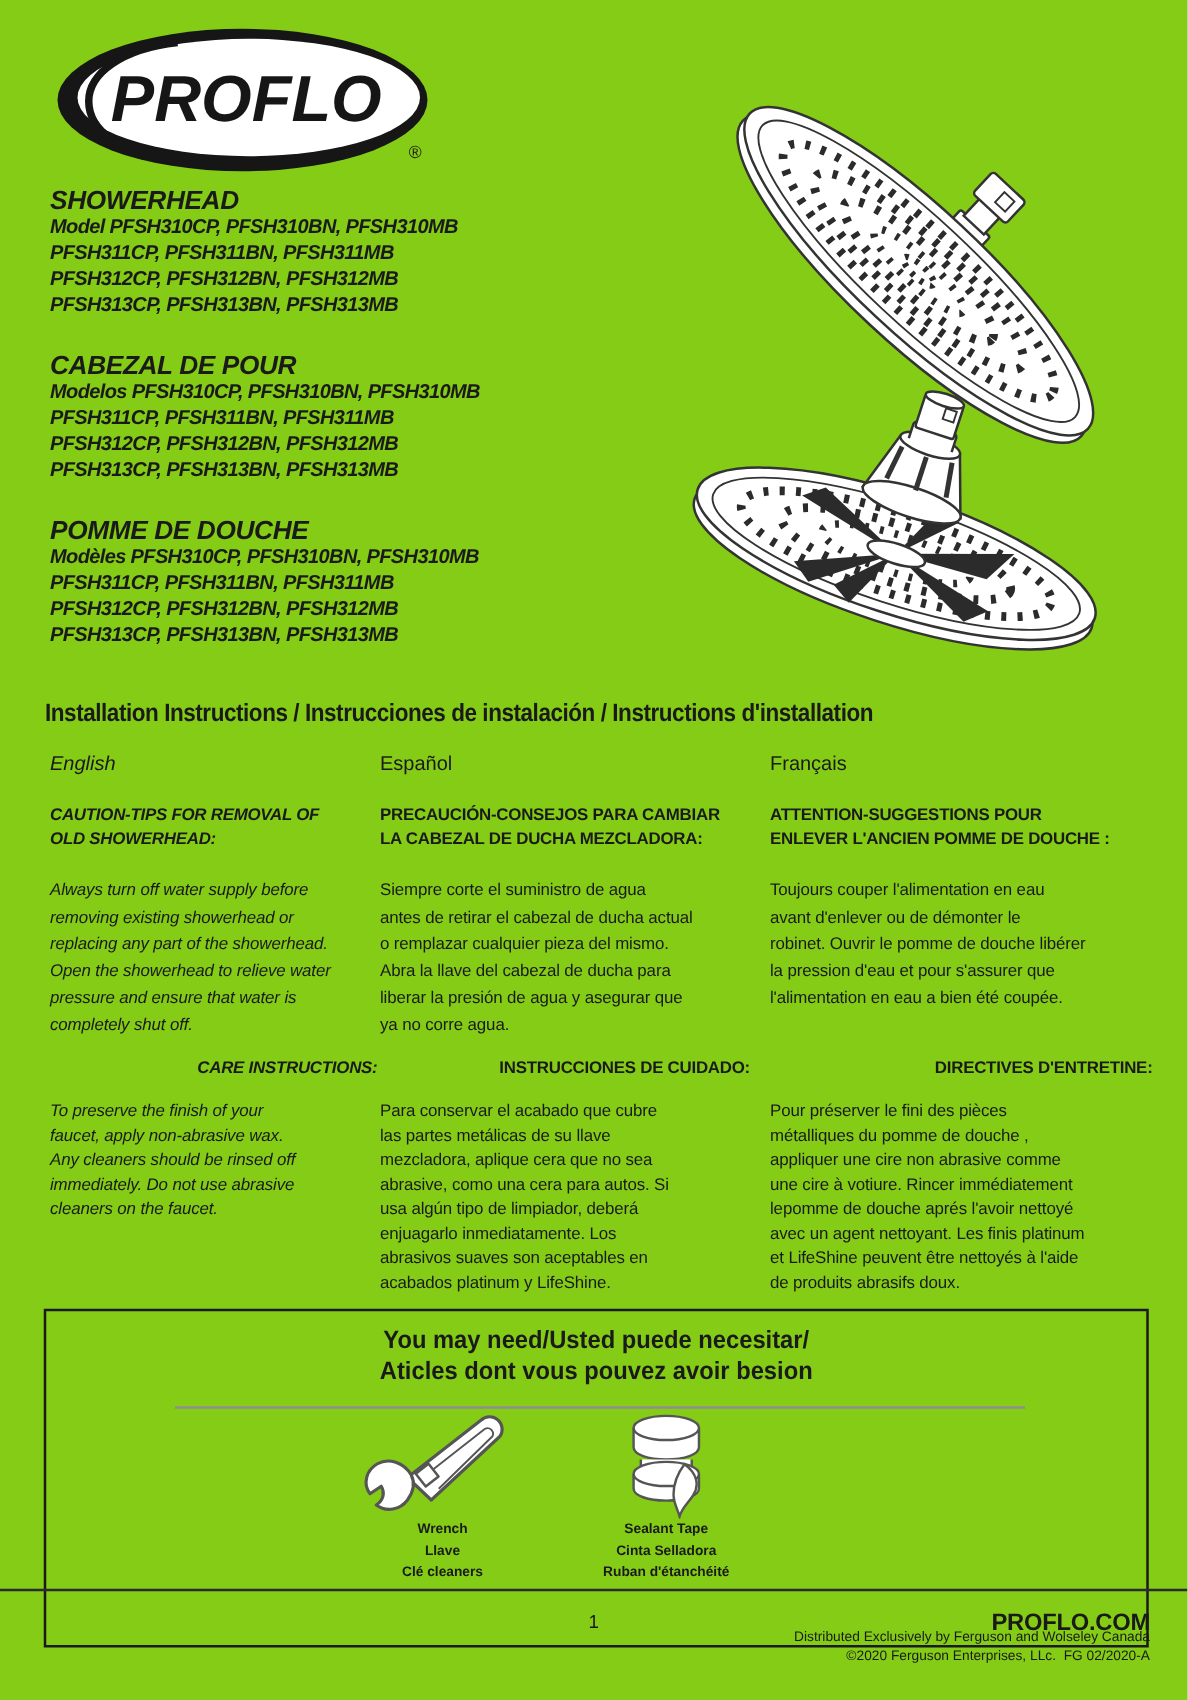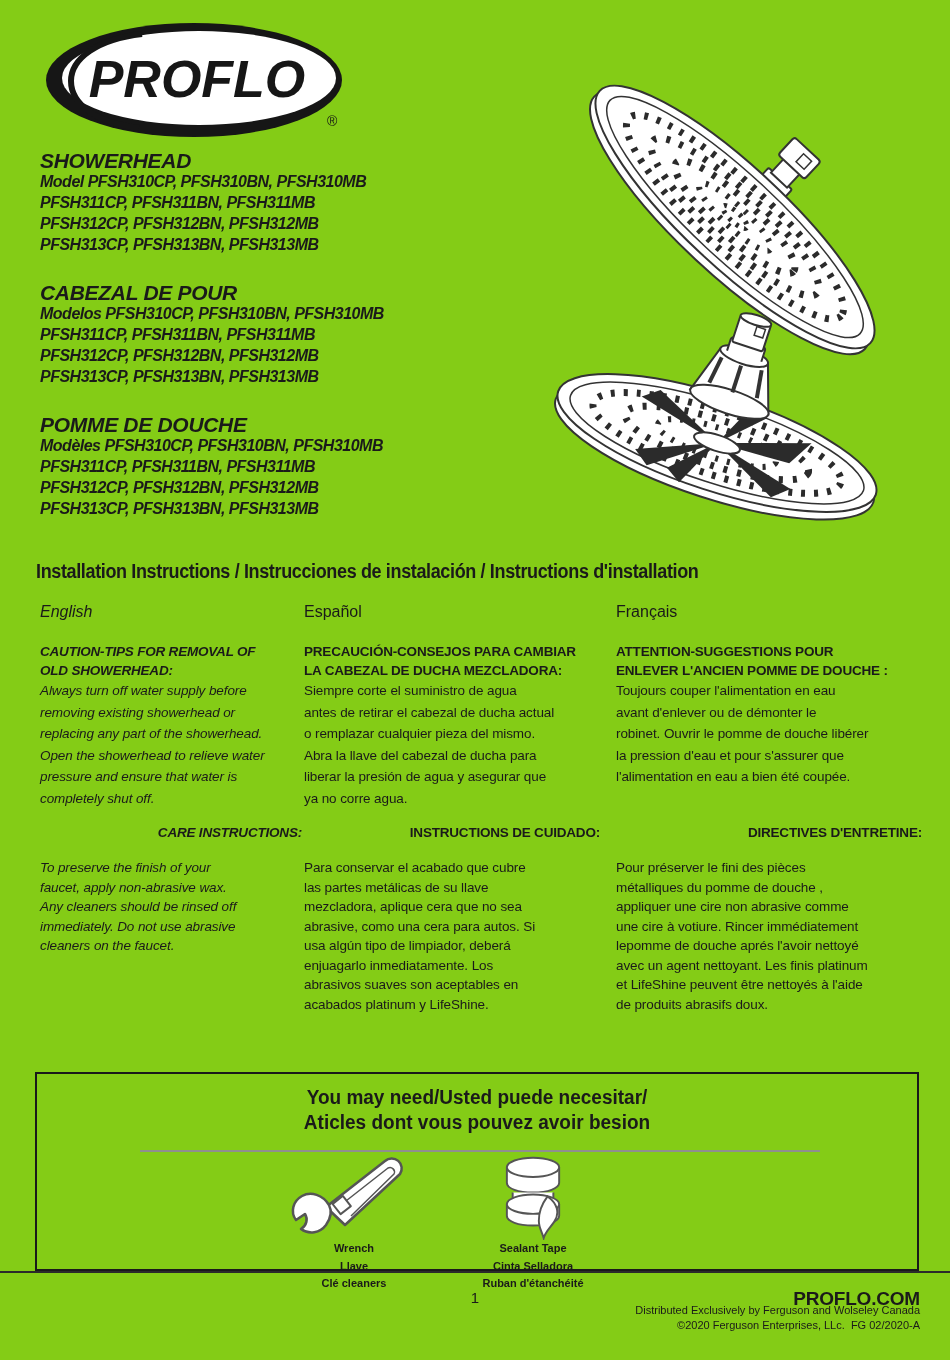--- a/index.html
+++ b/index.html
@@ -22,27 +22,27 @@
   
   .main-title { position:absolute; left:36px; top:560px; width:900px; font-size:20px; font-weight:bold; letter-spacing:-0.4px; transform:scaleX(0.9); transform-origin:left center; white-space:nowrap; }
 
   
   .col { position:absolute; top:600px; }
   .col-en { left:40px;  width:262px;font-style:italic; }
   .col-es { left:304px; width:296px; }
   .col-fr { left:616px; width:306px; }
   .lang-header { font-size:16px; line-height:24px; margin-bottom:18px; }
   .sec-heading { font-size:13.5px; font-weight:bold; letter-spacing:-0.2px; line-height:19px; white-space:pre-line; }
-  .caution-heading { }
+  .caution-heading { margin-bottom:21px; }
   .caution-body { height:143px; font-size:13.5px; letter-spacing:-0.1px; line-height:21.5px; white-space:pre-line; }
   .care-heading { margin-bottom:16px;text-align:right; }
   .care-body { font-size:13.5px; letter-spacing:-0.1px; line-height:19.5px; white-space:pre-line; }
 
   
-  .ymn-box { position:absolute; left:35px; top:1047px; width:884px; height:199px; border:2px solid #1a1a1a;margin-top:25px; }
+  .ymn-box { position:absolute; left:35px; top:1047px; width:884px; height:271px; border:2px solid #1a1a1a; }
   .ymn-heading { position:absolute; left:0; top:11px; width:100%; text-align:center; font-size:20px; font-weight:bold; line-height:25px; white-space:pre-line; transform:scaleX(0.95); }
   .ymn-divider { position:absolute; left:103px; top:76px; width:680px; height:2px; background:#8f8f8f; }
   .tool-figure { position:absolute; top:74px; width:180px; text-align:center; }
   .tool-figure.wrench { left:227px; }
   .tool-figure.tape { left:406px; }
   .tool-art { height:92px; display:flex; align-items:flex-end; justify-content:center; }
   .tool-caption div { font-size:11px; font-weight:bold; line-height:17.5px; }
 
   
   .footer-rule { position:absolute; left:0; top:1271px; width:950px; height:2px; background:#2b2b2b; }
@@ -169,21 +169,21 @@
   <div class="col col-es">
     <div class="lang-header">Español</div>
     <div class="sec-heading caution-heading">PRECAUCIÓN-CONSEJOS PARA CAMBIAR
 LA CABEZAL DE DUCHA MEZCLADORA:</div>
     <div class="caution-body">Siempre corte el suministro de agua
 antes de retirar el cabezal de ducha actual
 o remplazar cualquier pieza del mismo.
 Abra la llave del cabezal de ducha para
 liberar la presión de agua y asegurar que
 ya no corre agua.</div>
-    <div class="sec-heading care-heading">INSTRUCTIONS DE CUIDADO:</div>
+    <div class="sec-heading care-heading">INSTRUCCIONES DE CUIDADO:</div>
     <div class="care-body">Para conservar el acabado que cubre
 las partes metálicas de su llave
 mezcladora, aplique cera que no sea
 abrasive, como una cera para autos. Si
 usa algún tipo de limpiador, deberá
 enjuagarlo inmediatamente. Los
 abrasivos suaves son aceptables en
 acabados platinum y LifeShine.</div>
   </div>
 

